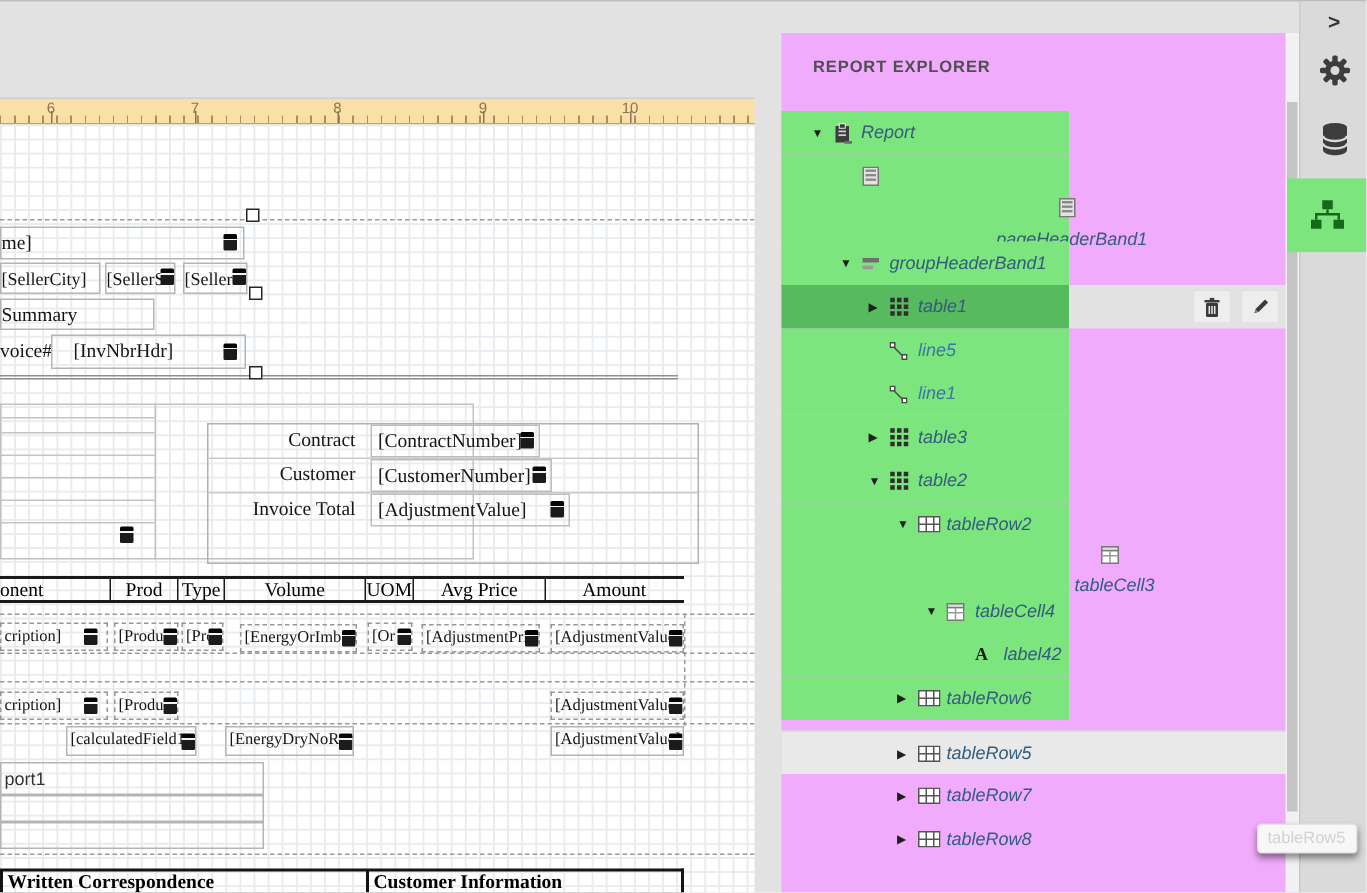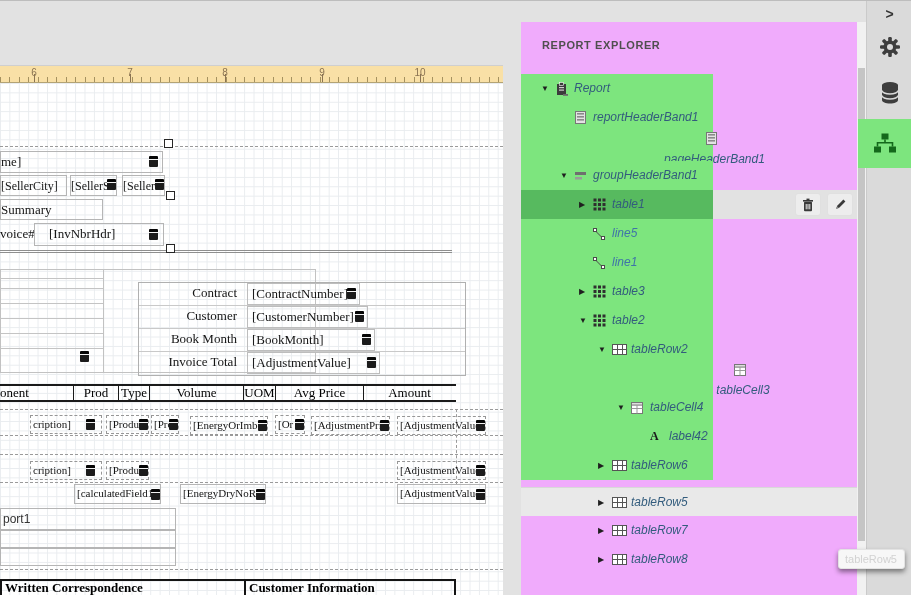--- a/index.html
+++ b/index.html
@@ -33,21 +33,21 @@
   .irow{position:relative;height:23px;border-bottom:1px solid #c9c9c9;box-sizing:border-box;}
   .irow:last-child{border-bottom:none;}
   .ilabel{position:absolute;left:0;top:0;width:103px;height:100%;text-align:right;padding-right:5px;box-sizing:border-box;}
   .ivalue{position:absolute;left:108px;top:0;height:22px;border:1px solid #bdbdbd;box-sizing:border-box;padding-left:4px;}
   
   #itemsHeader{position:absolute;left:0;top:301px;width:456px;height:18px;display:flex;
                border-top:2px solid #1a1a1a;border-bottom:2px solid #1a1a1a;box-sizing:border-box;}
   #itemsHeader .hcell{border-left:1px solid #1a1a1a;text-align:center;font-family:"Liberation Serif","DejaVu Serif",serif;
                font-size:13px;line-height:14px;box-sizing:border-box;overflow:hidden;white-space:nowrap;}
   #itemsHeader .hcell:first-child{border-left:none;text-align:left;}
-  .fcell{position:absolute;height:19px;padding-left:2px;margin-left:30px;}
+  .fcell{position:absolute;height:19px;padding-left:2px;}
   
   .fbox{position:absolute;top:496px;height:18px;border:2px solid #141414;font-family:"Liberation Serif","DejaVu Serif",serif;
         font-weight:bold;font-size:13px;line-height:14px;padding-left:3px;box-sizing:border-box;white-space:nowrap;background:transparent;}
   
   #panel{position:absolute;left:521px;top:21px;width:345px;height:574px;background:#f0abfc;}
   #panelTitle{position:absolute;left:21px;top:17px;font-size:11px;font-weight:bold;letter-spacing:.6px;color:#4f4f4f;}
   #tree{position:absolute;left:0;top:52px;width:345px;}
   .trow{position:relative;height:29px;line-height:29px;display:flex;align-items:center;box-sizing:border-box;cursor:default;}
   .trow.ing{background:linear-gradient(90deg,#7de57e 0 192px,transparent 192px);}
   .trow.sel{background:linear-gradient(90deg,#57ba5f 0 192px,#e2e2e2 192px);}
@@ -136,24 +136,20 @@
     <div id="infoTable">
         <div class="irow">
           <div class="ilabel serif">Contract</div>
           <div class="ivalue serif" style="width: 113px;">[ContractNumber]<span class="dbi" style="left: 99px; top: 4px;"></span></div>
         </div>
         <div class="irow">
           <div class="ilabel serif">Customer</div>
           <div class="ivalue serif" style="width: 121px;">[CustomerNumber]<span class="dbi" style="left: 107px; top: 4px;"></span></div>
         </div>
         <div class="irow">
-          <div class="ilabel serif">Book Month</div>
-          <div class="ivalue serif" style="width: 128px;">[BookMonth]<span class="dbi" style="left: 114px; top: 4px;"></span></div>
-        </div>
-        <div class="irow">
           <div class="ilabel serif">Invoice Total</div>
           <div class="ivalue serif" style="width: 133px;">[AdjustmentValue]<span class="dbi" style="left: 119px; top: 4px;"></span></div>
         </div>
       </div>
 
     <div id="itemsHeader">
       <div class="hcell" style="width:73px">onent</div>
       <div class="hcell" style="width:45px">Prod</div>
       <div class="hcell" style="width:31px">Type</div>
       <div class="hcell" style="width:94px">Volume</div>
@@ -201,21 +197,20 @@
           <span class="nlabel">Report</span>
         </div>
         <div class="trow ing" style="padding-left: 39px;">
           <span class="exp"></span>
           <span class="nicon"><svg width="13" height="13" viewBox="0 0 13 13">
               <rect x="1.5" y="0.5" width="10" height="12" fill="#e3e3e3" stroke="#777"></rect>
               <rect x="3" y="2" width="7" height="1.6" fill="#8a8a8a"></rect>
               <rect x="3" y="5" width="7" height="1.6" fill="#8a8a8a"></rect>
               <rect x="3" y="8" width="7" height="1.6" fill="#8a8a8a"></rect>
             </svg></span>
-          <span class="nlabel">reportHeaderBand1</span>
         </div>
         <div class="trow ing" style="padding-left: 39px; flex-direction: column;">
           <span class="exp"></span>
           <span class="nicon"><svg width="13" height="13" viewBox="0 0 13 13">
               <rect x="1.5" y="0.5" width="10" height="12" fill="#e3e3e3" stroke="#777"></rect>
               <rect x="3" y="2" width="7" height="1.6" fill="#8a8a8a"></rect>
               <rect x="3" y="5" width="7" height="1.6" fill="#8a8a8a"></rect>
               <rect x="3" y="8" width="7" height="1.6" fill="#8a8a8a"></rect>
             </svg></span>
           <span class="nlabel">pageHeaderBand1</span>

